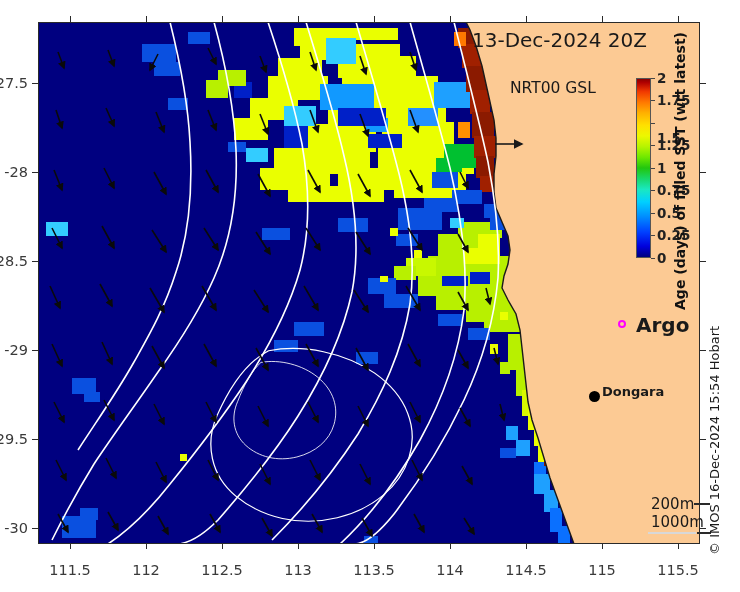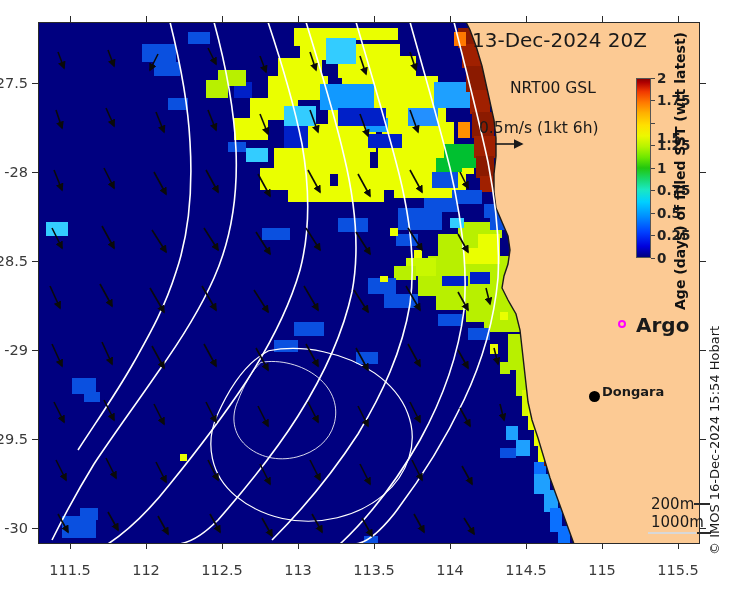--- a/index.html
+++ b/index.html
@@ -490,21 +490,20 @@
     <div class="ticklabel ticklabel-y" style="top:83px">-27.5</div>
     <div class="ticklabel ticklabel-y" style="top:172px">-28</div>
     <div class="ticklabel ticklabel-y" style="top:261px">-28.5</div>
     <div class="ticklabel ticklabel-y" style="top:350px">-29</div>
     <div class="ticklabel ticklabel-y" style="top:439px">-29.5</div>
     <div class="ticklabel ticklabel-y" style="top:528px">-30</div>
   </div>
 
   <div class="annot" id="timestamp-label">13-Dec-2024 20Z</div>
   <div class="annot" id="nrt-line-1">NRT00 GSL</div>
-  <div class="annot" id="nrt-line-3">0.5m/s (1kt 6h)</div>
 
   <svg id="vector-ref-arrow" viewBox="0 0 34 10">
     <defs>
       <marker id="ah2" markerWidth="6" markerHeight="6" refX="5" refY="3" orient="auto">
           <path d="M0,0 L6,3 L0,6 z" fill="#1a1a1a"></path>
         </marker>
     </defs>
     <line x1="1" y1="5" x2="28" y2="5" stroke="#1a1a1a" stroke-width="1.6" marker-end="url(#ah2)"></line>
   </svg>
 

